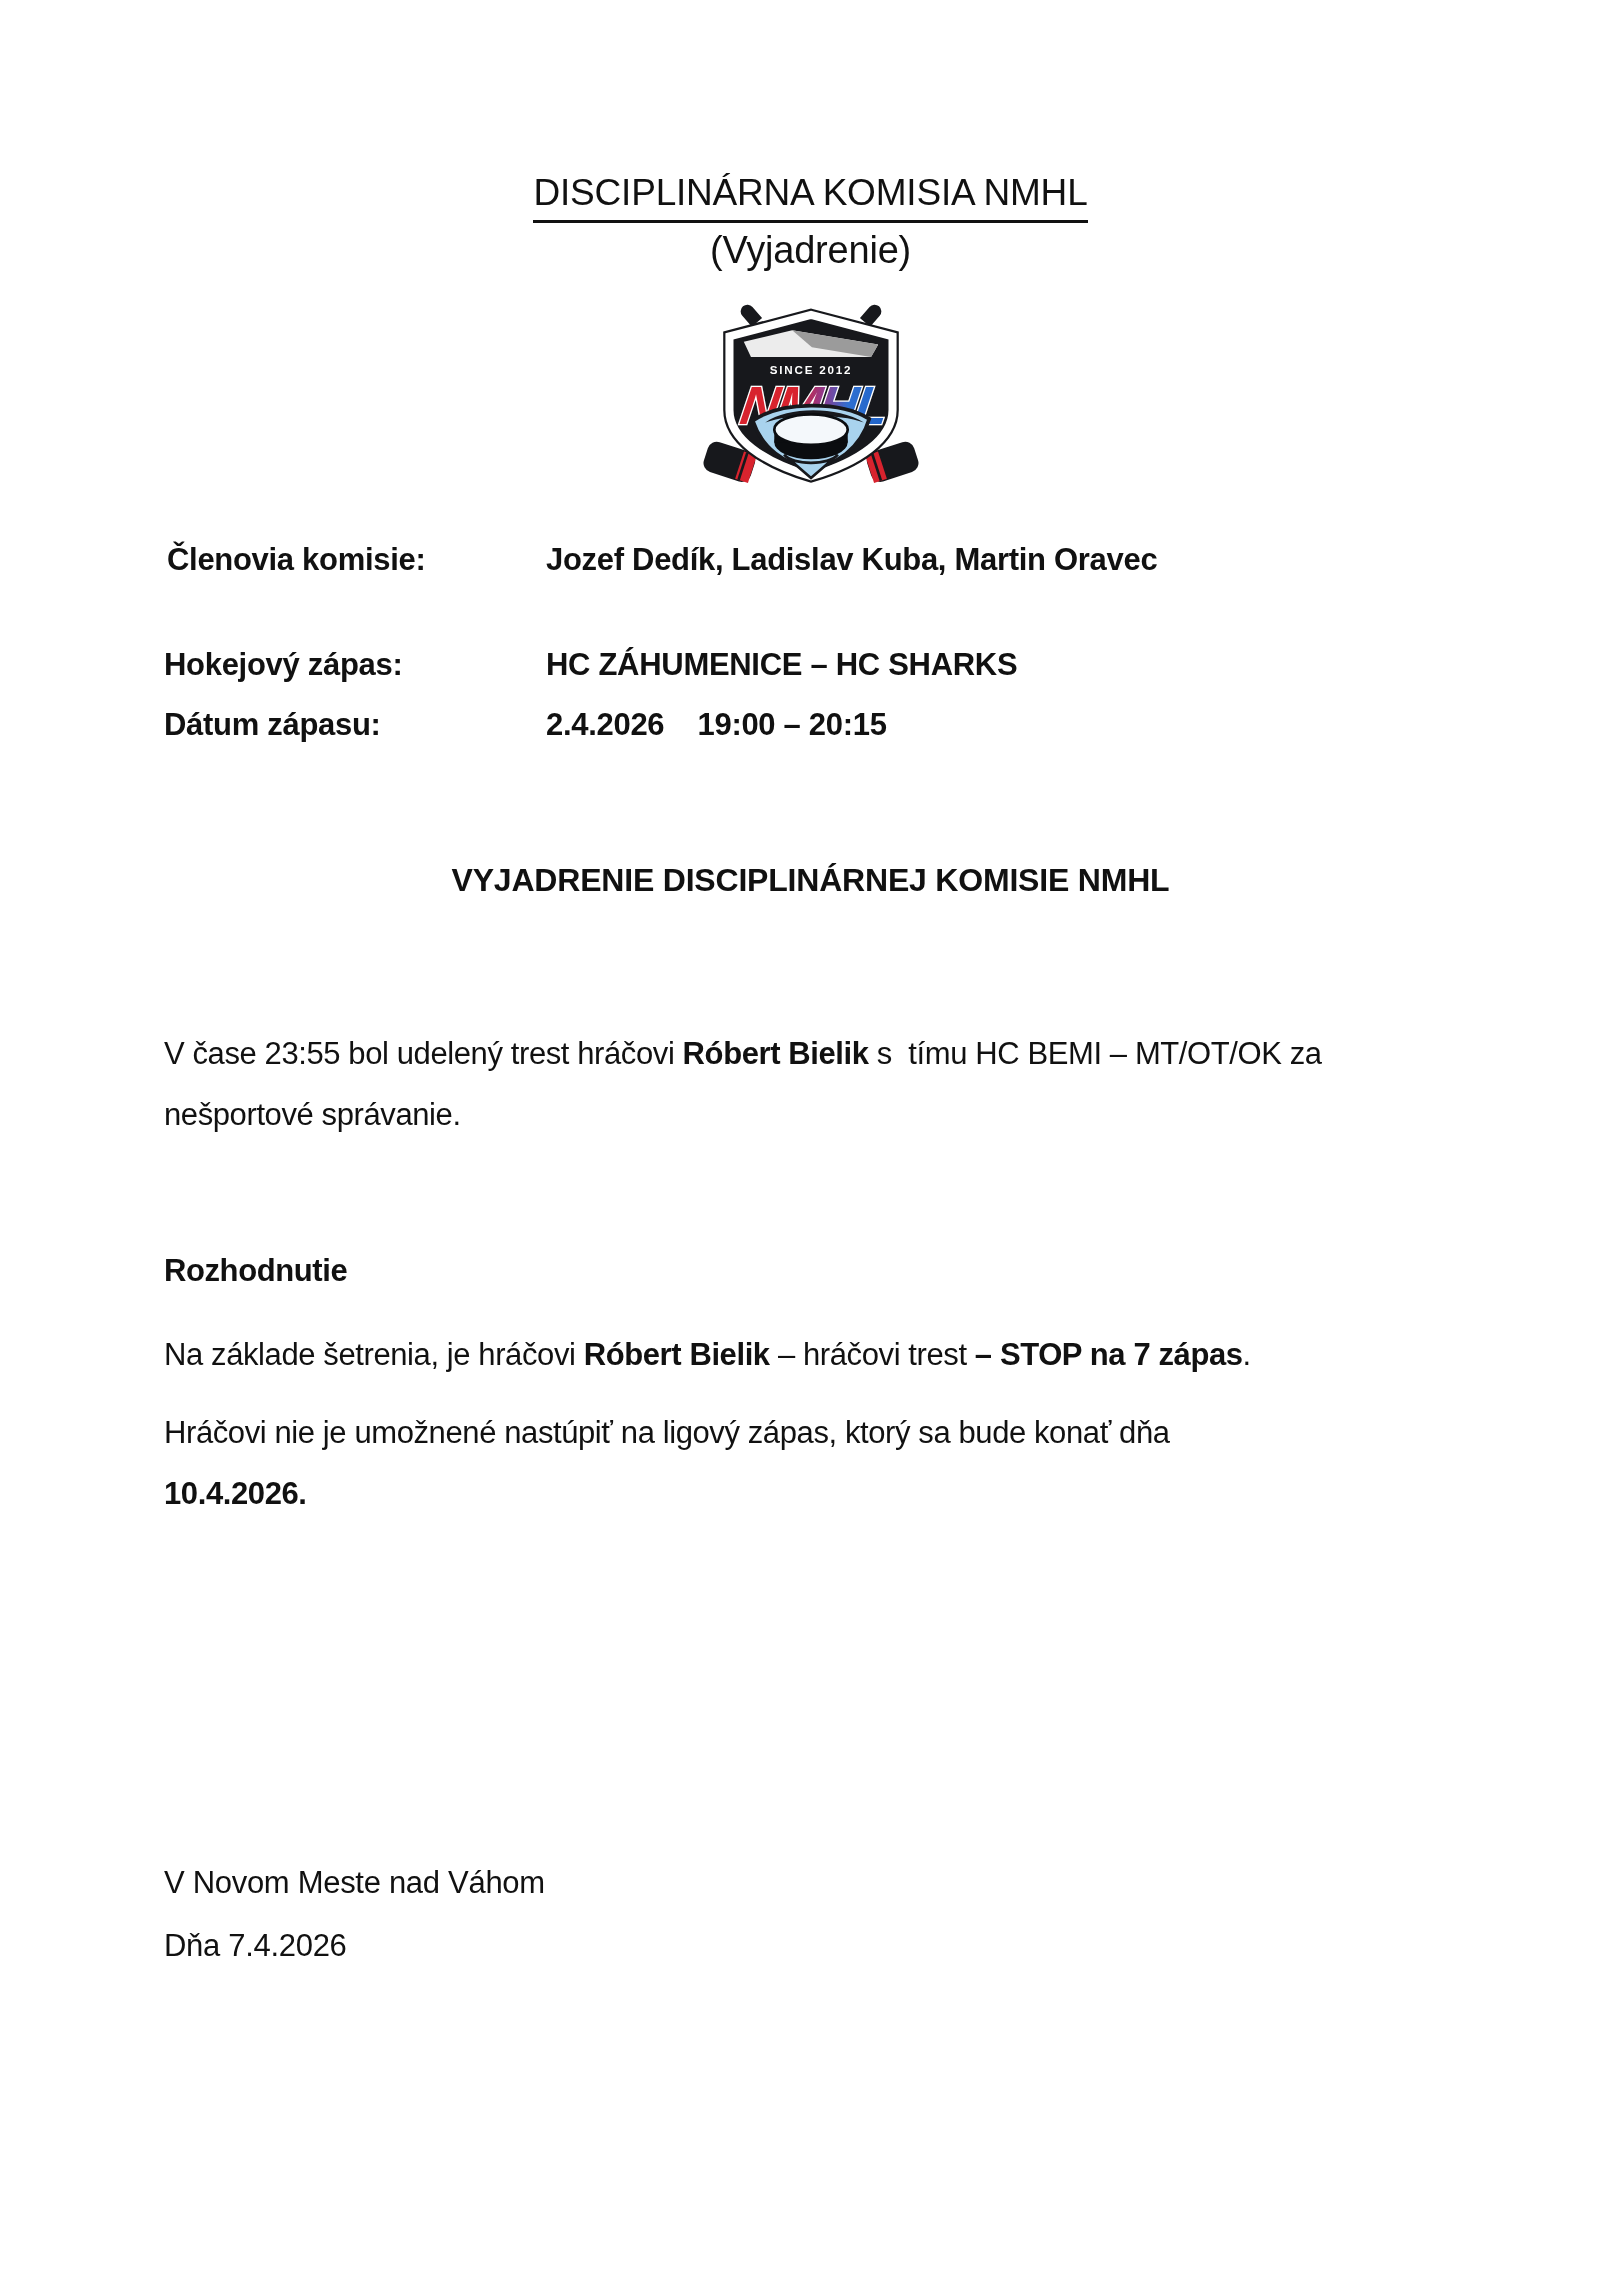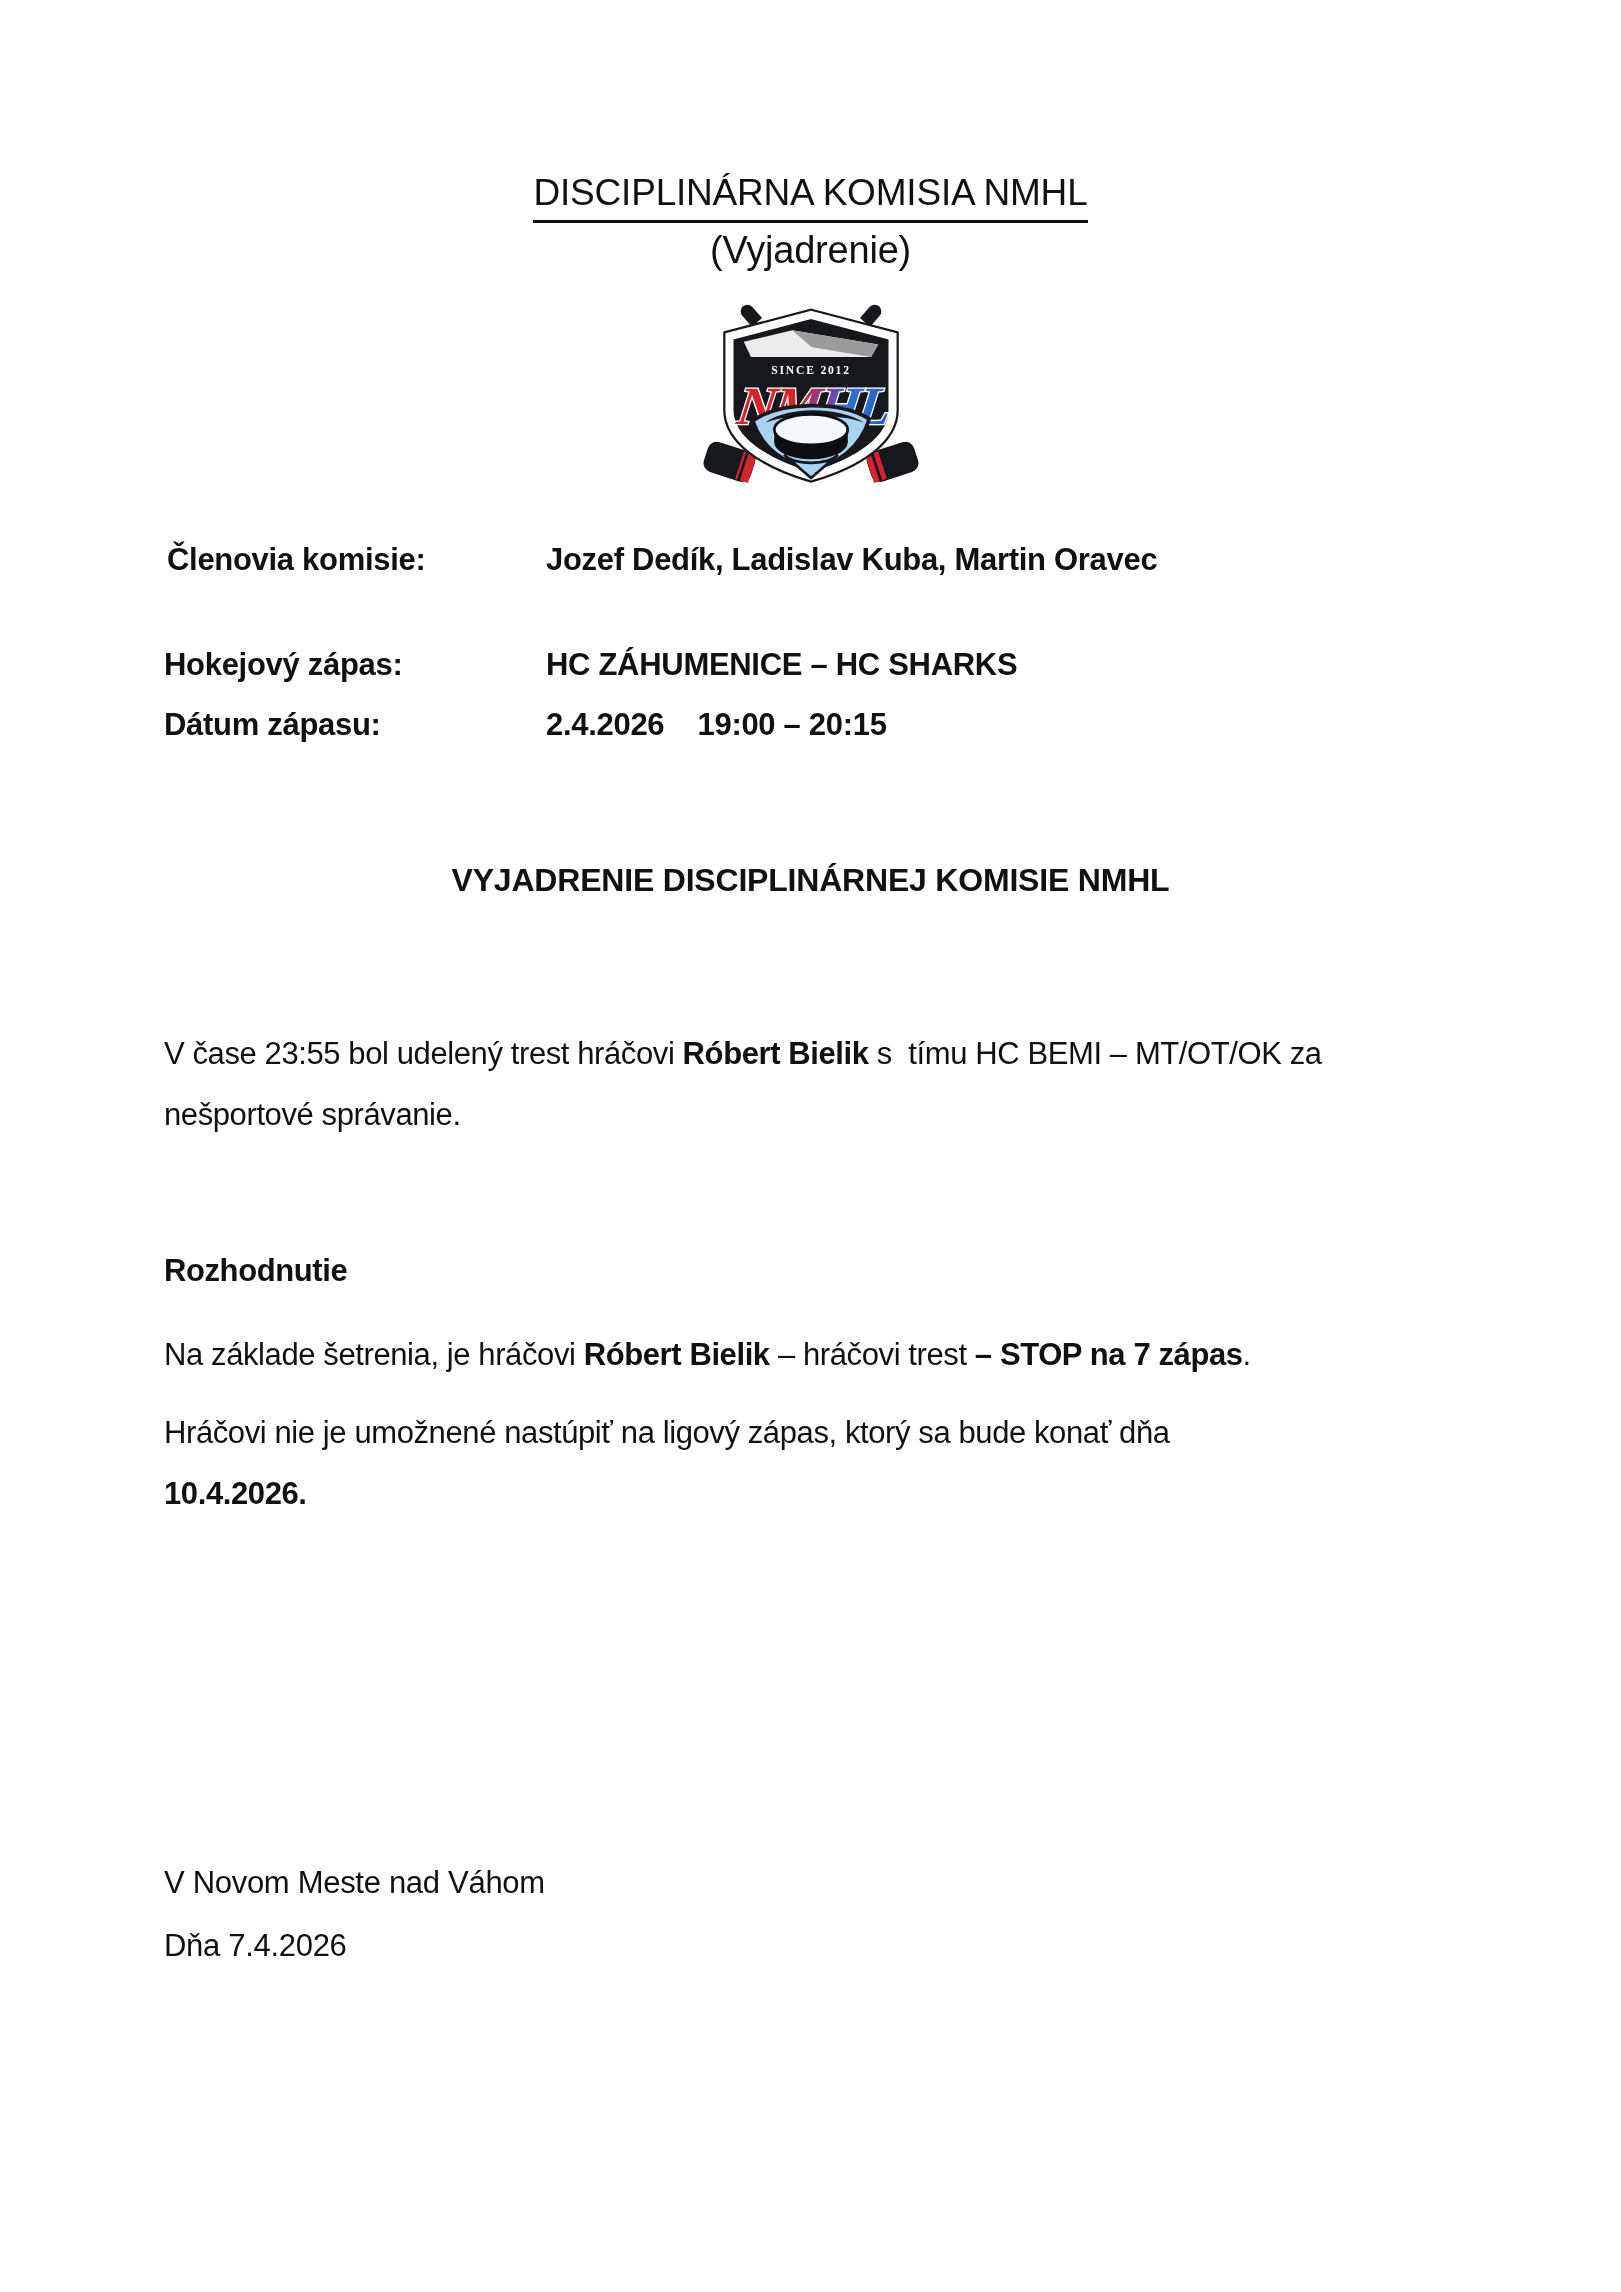--- a/index.html
+++ b/index.html
@@ -24,21 +24,21 @@
   .row-label{font-size:31px;font-weight:bold;letter-spacing:-0.3px;white-space:pre;}
   .row-value{font-size:31px;font-weight:bold;letter-spacing:-0.3px;white-space:pre;}
   .section-heading{font-size:32px;font-weight:bold;letter-spacing:-0.2px;}
   .body-text{
     font-size:31px;line-height:61px;letter-spacing:-0.4px;
     white-space:pre-wrap;
   }
   .footer-text{
     font-size:31px;line-height:63px;font-weight:normal;letter-spacing:-0.3px;
   }
-  .logo-box{width:224px;height:208px;font-family:Liberation Serif, serif;}
+  .logo-box{width:224px;height:208px;}
   .logo-box svg{display:block;width:100%;height:100%;}
 </style>
 </head>
 <body>
 
 <div class="page">
 
   <div class="abs center doc-title" style="top:172px;">
     <span class="tspan">DISCIPLINÁRNA KOMISIA NMHL</span>
   </div>

